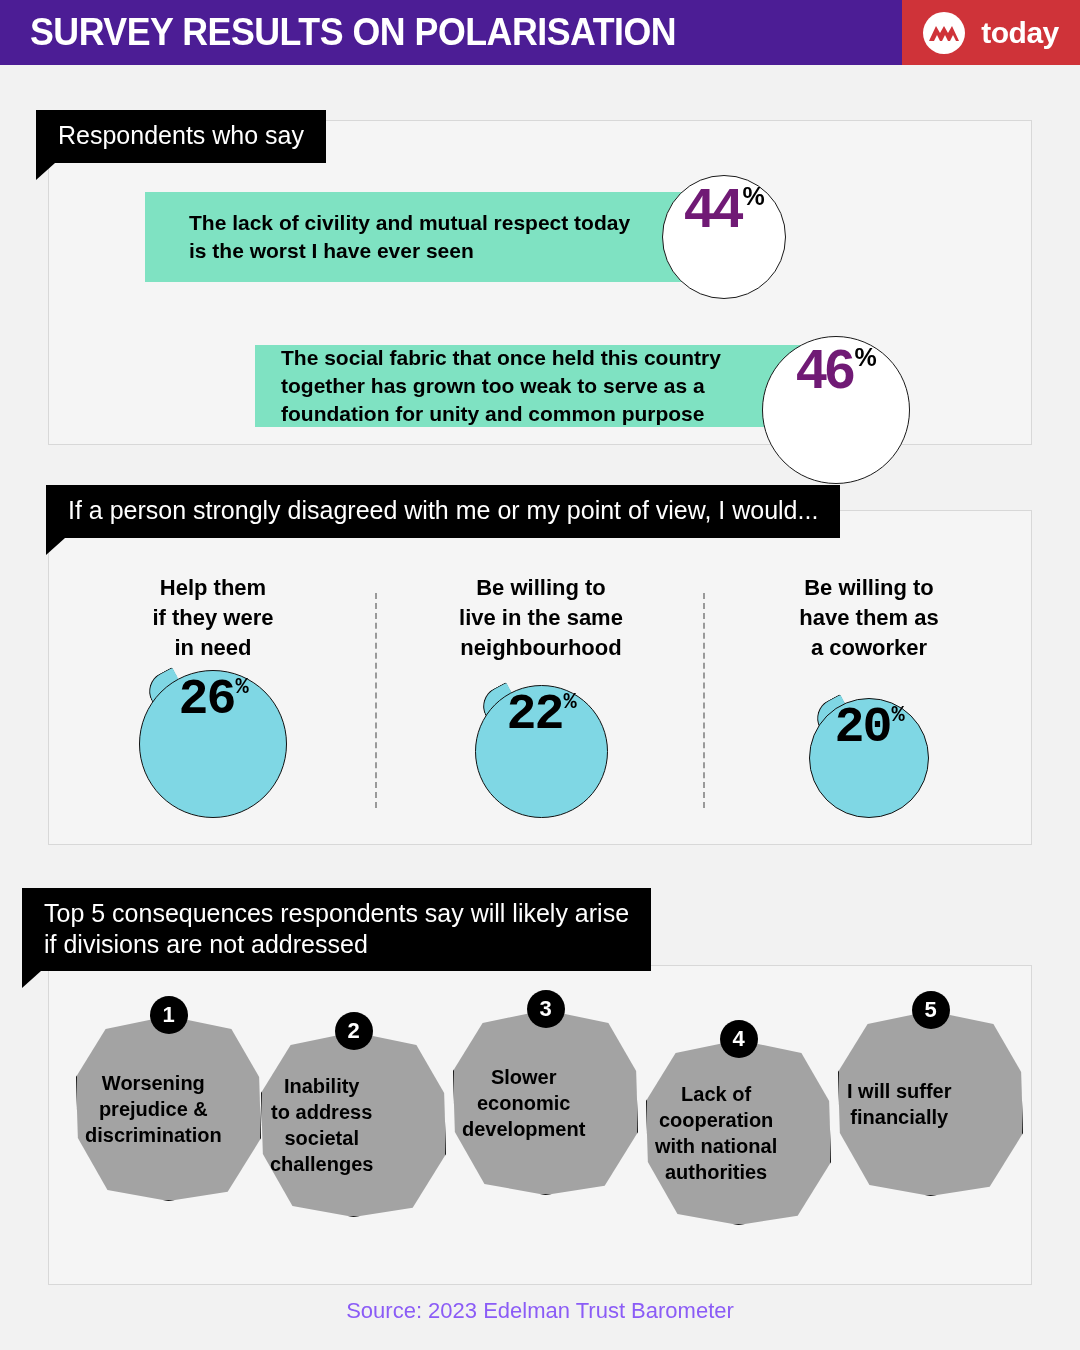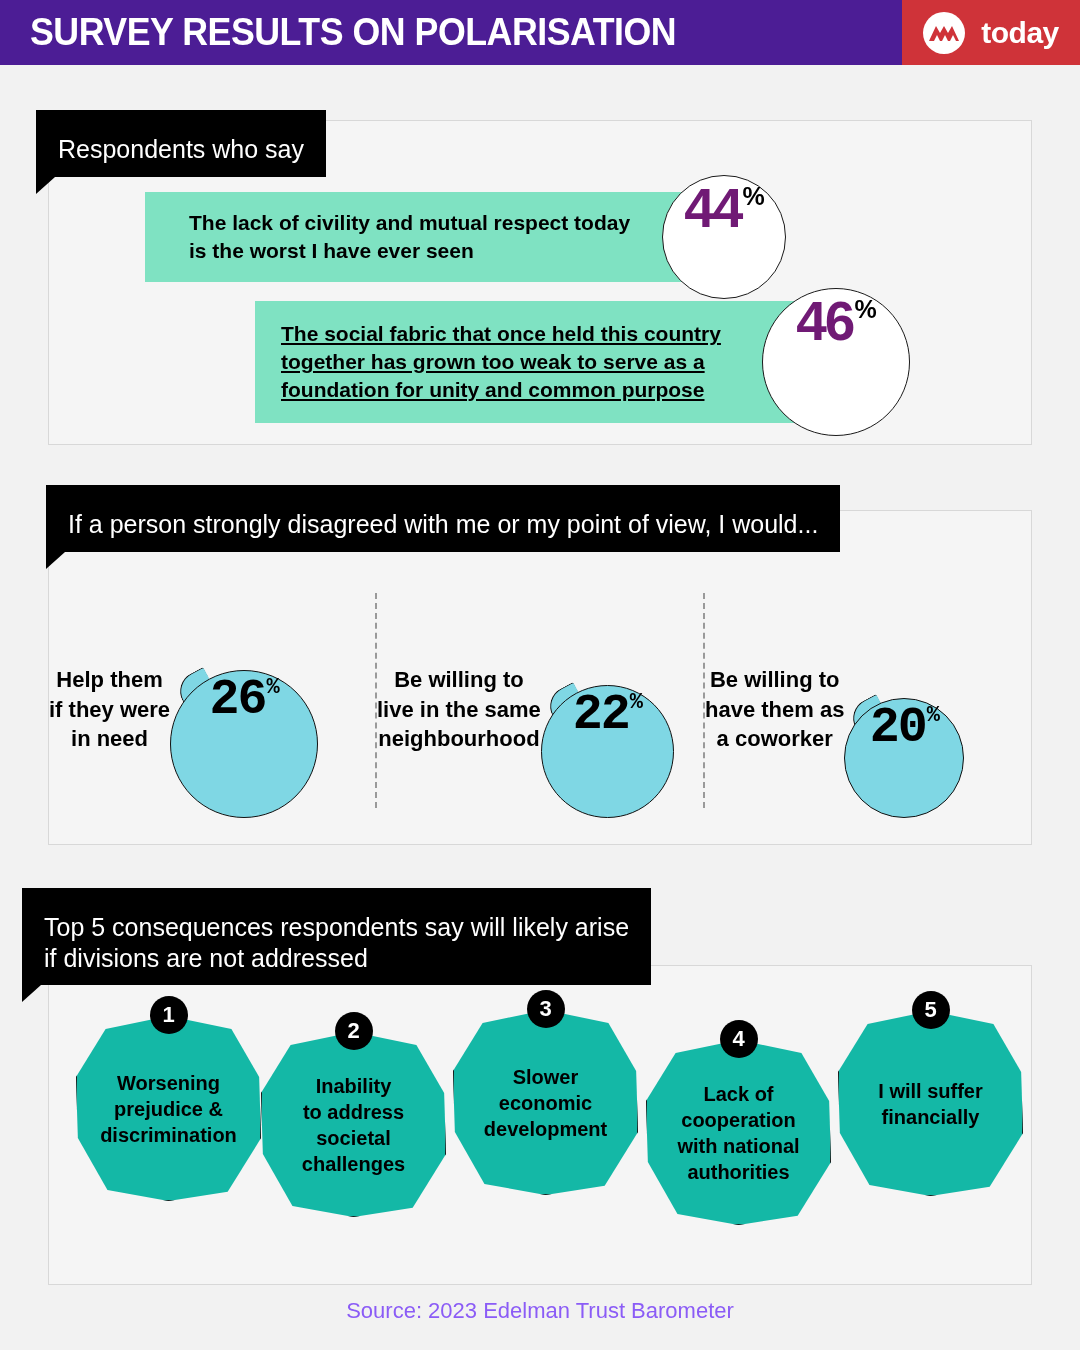--- a/index.html
+++ b/index.html
@@ -73,21 +73,21 @@
     position: absolute;
     background: #f5f5f5;
     border: 1px solid #d8d8d8;
   }
   .tag {
     position: absolute;
     background: #000000;
     color: #ffffff;
     font-size: 25px;
     line-height: 1.22;
-    padding: 24px 22px 12px 22px;
+    padding: 10px 22px 12px 22px;
     white-space: pre-line;
     z-index: 5;
   }
   .tag::after {
     content: "";
     position: absolute;
     left: 0;
     bottom: -17px;
     width: 0; height: 0;
     border-left: 19px solid #000000;
@@ -137,38 +137,38 @@
     position: relative;
     top: -22px;
     left: 1px;
   }
 
   #stmt-1 { left: 145px; top: 175px; }
   #stmt-1 .stmt-bar { width: 565px; height: 90px; padding-left: 44px; }
   #stmt-1 .pct-circle { width: 124px; height: 124px; margin-left: -48px; }
 
   #stmt-2 { left: 255px; top: 288px; }
-  #stmt-2 .stmt-bar { width: 560px; height: 122px; text-decoration: underline; }
-  #stmt-2 .pct-circle { width: 148px; height: 148px; margin-left: -53px; }
+  #stmt-2 .stmt-bar { width: 560px; height: 82px; }
+  #stmt-2 .pct-circle { width: 148px; height: 148px; margin-left: -53px; margin-top: 48px; }
 
   
   #panel-2 { left: 48px; top: 510px; width: 984px; height: 335px; }
   #tag-2   { left: 46px; top: 485px; }
 
   .cols {
     position: absolute;
     left: 0; top: 40px;
     width: 984px; height: 295px;
     display: flex;
   }
   .col {
     flex: 1;
     position: relative;
     display: flex;
-    flex-direction: row;
+    flex-direction: column;
     align-items: center;
   }
   .col-divider {
     position: absolute;
     top: 42px;
     width: 0;
     height: 215px;
     border-left: 2px dashed #9a9a9a;
   }
   .col-label {
@@ -236,30 +236,30 @@
     width: 984px; height: 320px;
   }
   .blob-item {
     position: absolute;
     width: 185px;
   }
   .blob {
     position: relative;
     width: 185px;
     height: 185px;
-    background: #14b8a6;
+    background: #a3a3a3;
     border: 1.5px solid #1a1a1a;
     clip-path: polygon(
       50% 0%, 84% 7%, 99% 33%, 100% 66%,
       82% 95%, 50% 100%, 17% 94%, 1% 66%,
       0% 33%, 16% 7%
     );
     display: flex;
     align-items: center;
-    justify-content: center;
+    justify-content: flex-start;
   }
   .blob-text {
     font-size: 20px;
     font-weight: bold;
     line-height: 1.3;
     text-align: center;
     color: #000000;
     white-space: pre-line;
     padding: 0 8px;
   }

